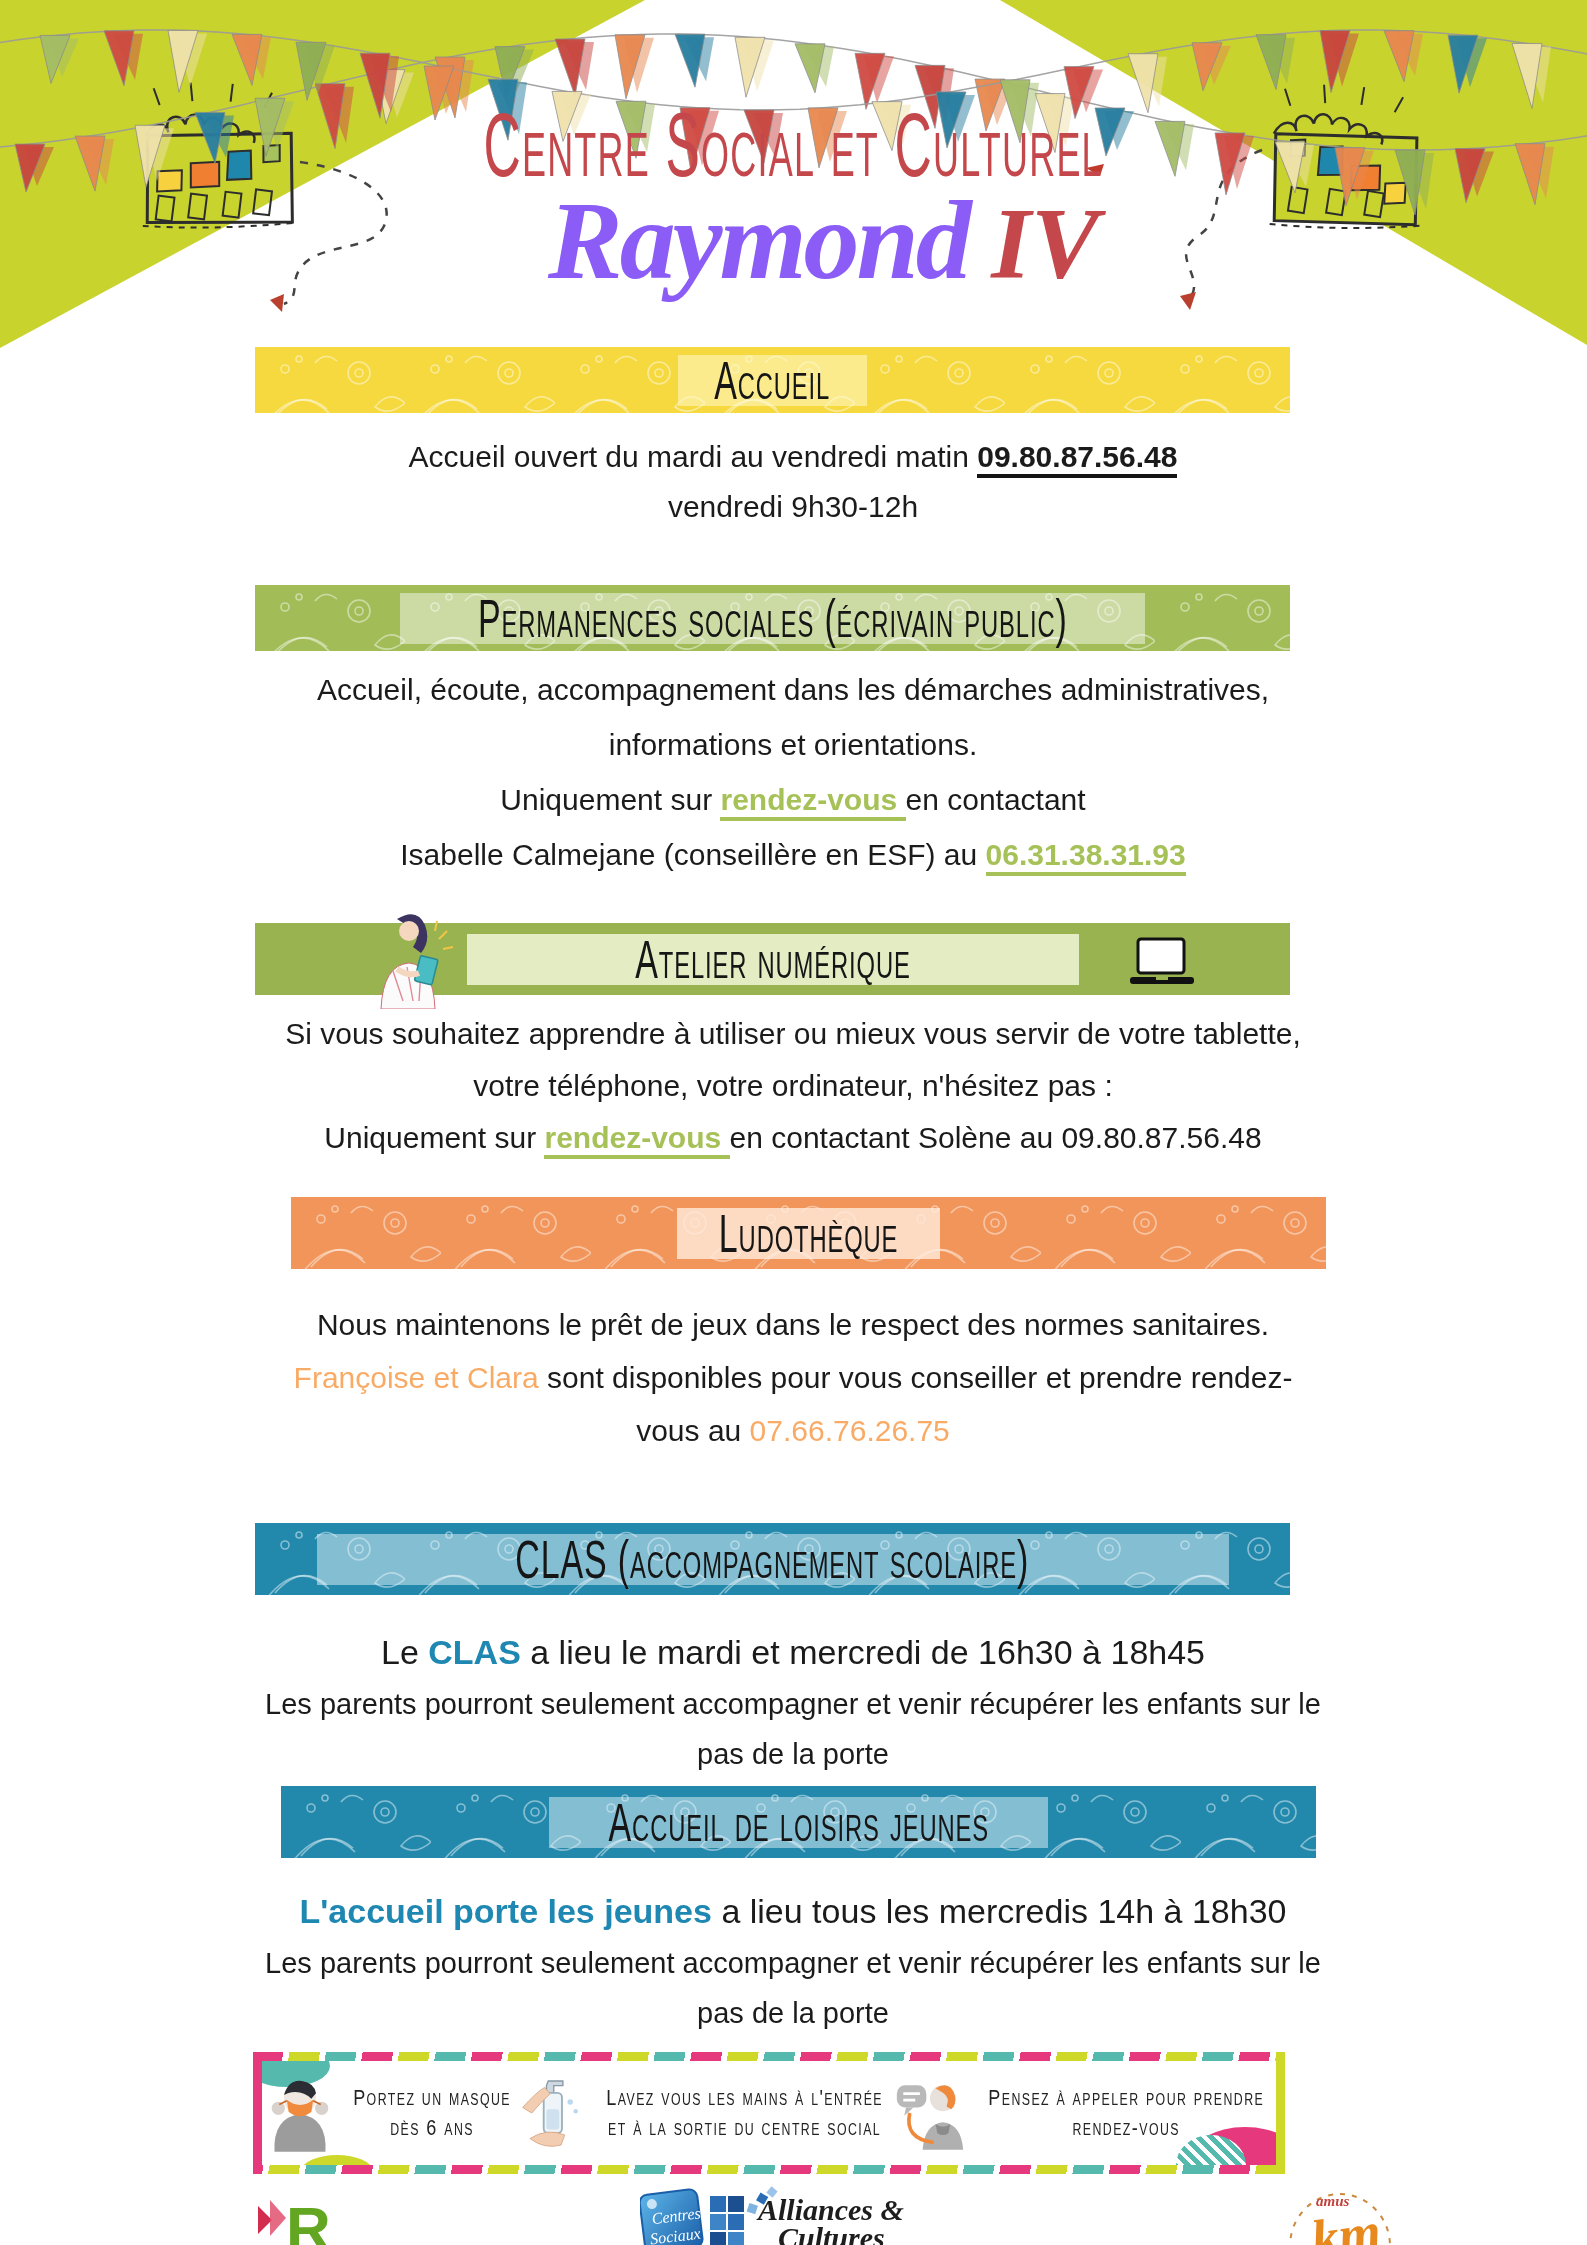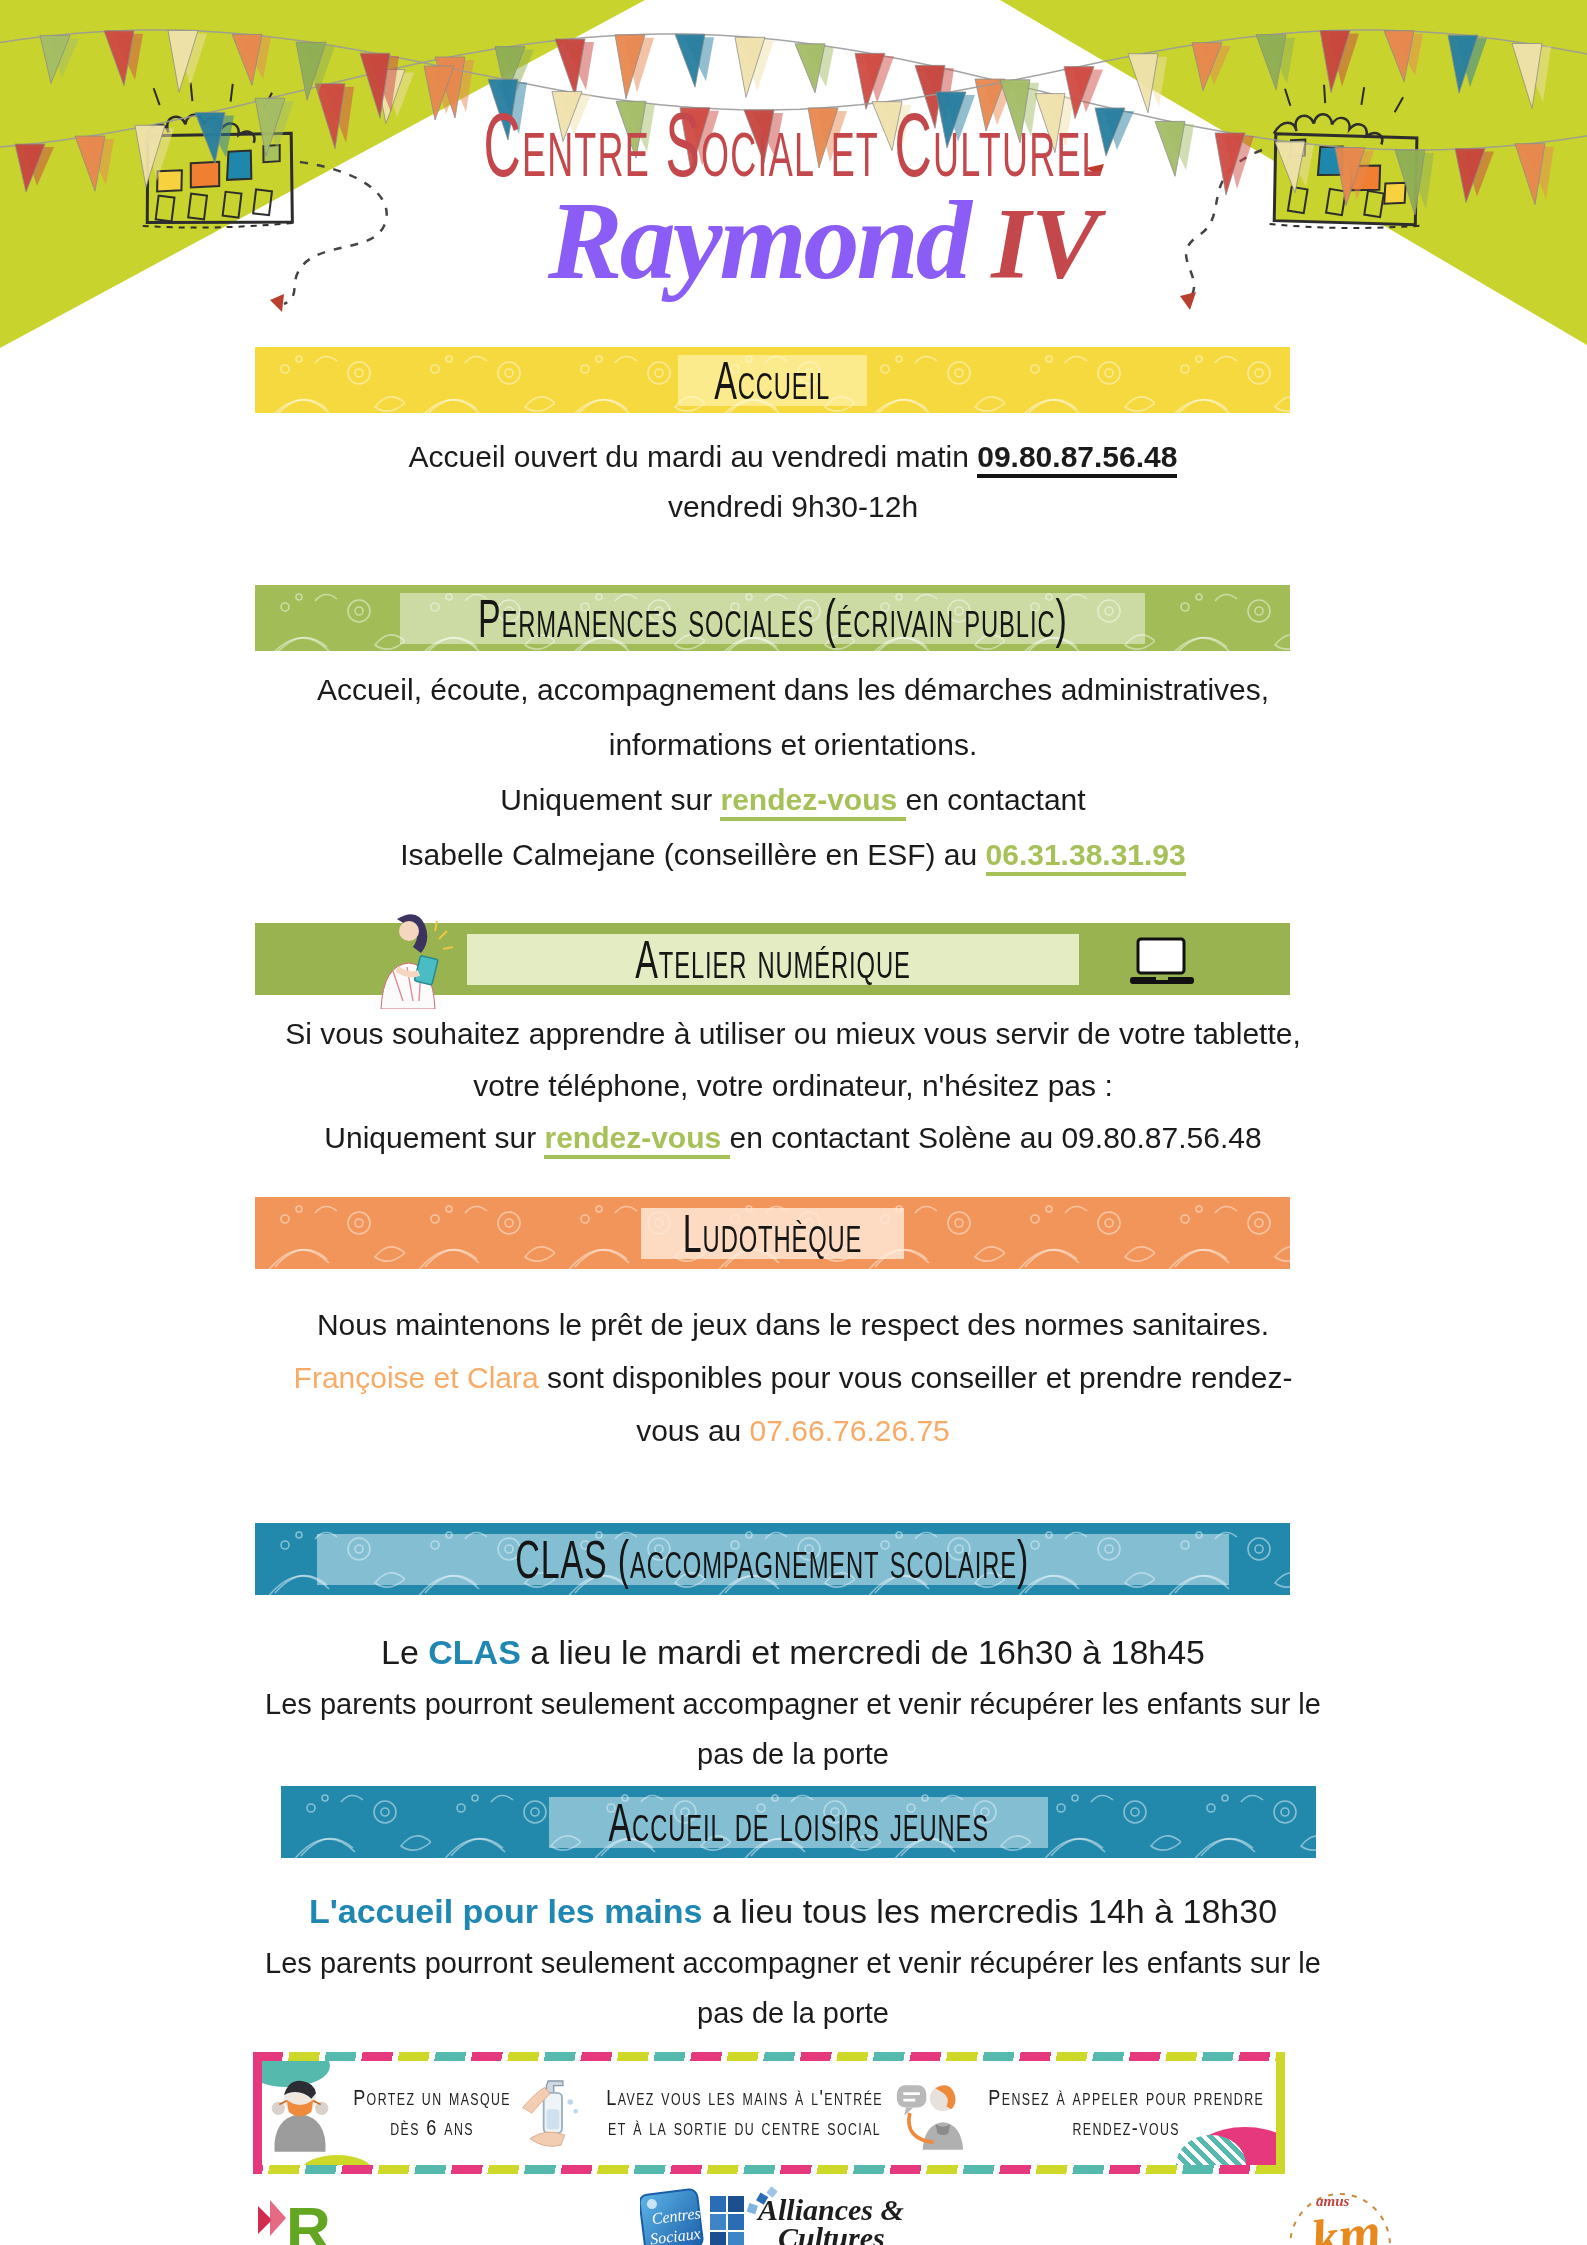--- a/index.html
+++ b/index.html
@@ -26,21 +26,21 @@
   .banner .pat{position:absolute;inset:0;width:100%;height:100%;}
   .hl{position:relative;display:flex;align-items:center;justify-content:center;padding:3px 26px;}
   .btxt{display:inline-block;transform:scale(.85,1.34);white-space:nowrap;font-variant:small-caps;
       font-size:40px;color:#161616;letter-spacing:1px;}
   .b-accueil{top:347px;background:#f5d93f;}
   .b-accueil .hl{background:rgba(255,250,205,.55);}
   .b-perm{top:585px;background:#a2bd58;}
   .b-perm .hl{background:rgba(255,255,255,.45);}
   .b-atelier{top:923px;height:72px;background:#99b350;}
   .b-atelier .hl{background:rgba(240,246,215,.85);min-width:560px;}
-  .b-ludo{top:1197px;height:72px;background:#f2955a;}
+  .b-ludo{top:1197px;height:72px;background:#f2955a;margin-left:36px;}
   .b-ludo .hl{background:rgba(255,235,220,.8);}
   .b-clas{top:1523px;height:72px;background:#2289ad;}
   .b-clas .hl{background:rgba(230,244,250,.5);min-width:860px;}
   .b-loisirs{top:1786px;height:72px;background:#2289ad;margin-left:26px;}
   .b-loisirs .hl{background:rgba(230,244,250,.5);}
 
   .atelier-woman{position:absolute;left:108px;top:-14px;}
   .atelier-laptop{position:absolute;right:92px;top:14px;}
 
   
@@ -363,21 +363,21 @@
 
   <div class="banner b-loisirs">
     <svg class="pat">
         <rect width="100%" height="100%" fill="url(#floral)"></rect>
       </svg>
     <span class="hl">
         <span class="btxt">Accueil de loisirs jeunes</span>
       </span>
   </div>
   <div class="tb tb-loisirs">
-    <div class="ln-big"><span class="teal-b">L'accueil pour les mains</span><span> a lieu tous les mercredis 14h à 18h30</span></div>
+    <div class="ln-big"><span class="teal-b">L'accueil porte les jeunes</span><span> a lieu tous les mercredis 14h à 18h30</span></div>
     <div class="ln-small">Les parents pourront seulement accompagner et venir récupérer les enfants sur le</div>
     <div class="ln-small">pas de la porte</div>
   </div>
 
   <div class="safety">
     <div class="safety-inner">
       <div class="blob blob-tl"></div>
       <div class="blob blob-br"></div>
       <div class="blob blob-bl"></div>
       <div class="blob blob-r"></div>

